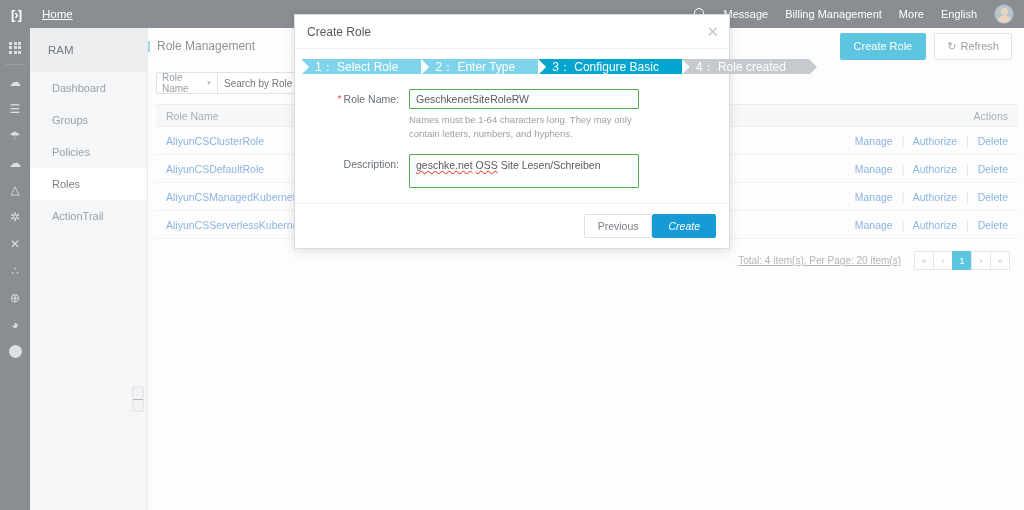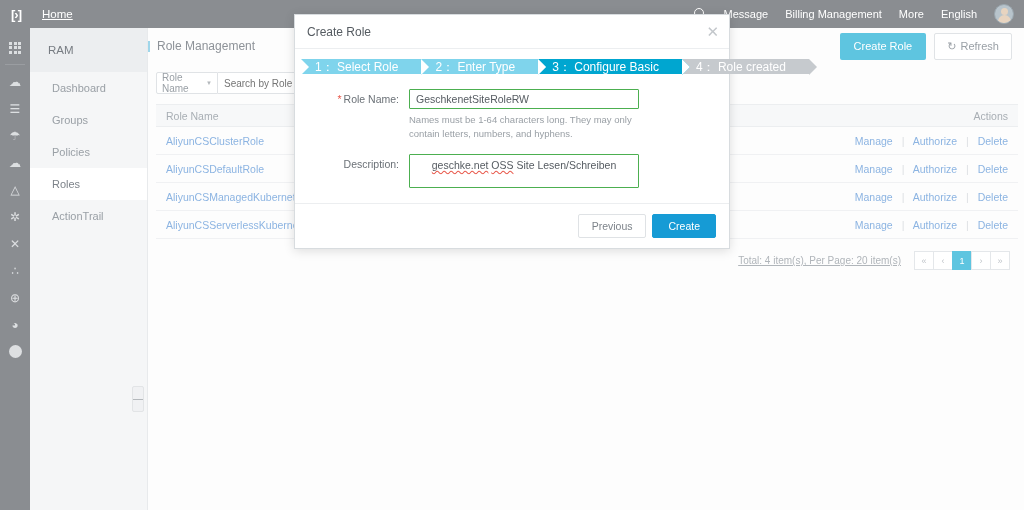--- a/index.html
+++ b/index.html
@@ -198,38 +198,39 @@
     font-size: 10.5px; color: #555b61; padding: 0 6px; outline: none;
     font-family: "Liberation Sans", sans-serif; border-radius: 1px;
   }
   .fhint {
     width: 234px; font-size: 9.5px; color: #9aa0a6; line-height: 1.5;
     margin-top: 3px; margin-left: 114px; margin-bottom: 12px;
   }
   .ftext {
     width: 230px; height: 34px; border: 1px solid #4caf50; background: #fff;
     font-size: 10.5px; color: #555b61; padding: 4px 6px; outline: none; resize: none;
-    font-family: "Liberation Sans", sans-serif; border-radius: 1px; text-align: center;
+    font-family: "Liberation Sans", sans-serif; border-radius: 1px;
   }
   .spell { text-decoration: underline wavy #e8574a; text-decoration-skip-ink: none; }
 
   .modal-foot {
     position: absolute; bottom: 0; left: 0; width: 100%; height: 45px;
     border-top: 1px solid #eceef0; display: flex; align-items: center;
-    justify-content: flex-end; padding-right: 13px; gap: 6px;
+    justify-content: flex-end; padding-right: 13px; gap: 0;
   }
   .btn-prev {
     background: #fff; border: 1px solid #dfe2e5; color: #7d838a; font-size: 10.5px;
     padding: 5px 13px; border-radius: 2px; cursor: pointer;
     font-family: "Liberation Sans", sans-serif;
   }
   .btn-create {
     background: #169bd5; border: 1px solid #169bd5; color: #fff; font-size: 10.5px;
     padding: 5px 15px; border-radius: 2px; cursor: pointer;
     font-family: "Liberation Sans", sans-serif;
+    font-style: italic;
   }
 </style>
 </head>
 <body>
 
 <div id="app">
 
   <div class="topbar">
     <div class="logo-box">
       <span class="logo-glyph">[›]</span>

